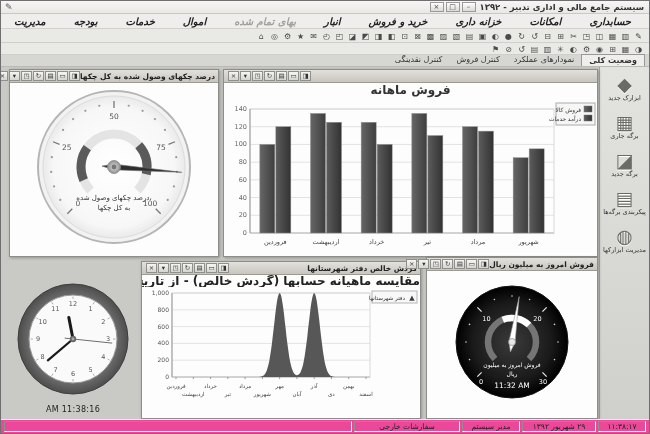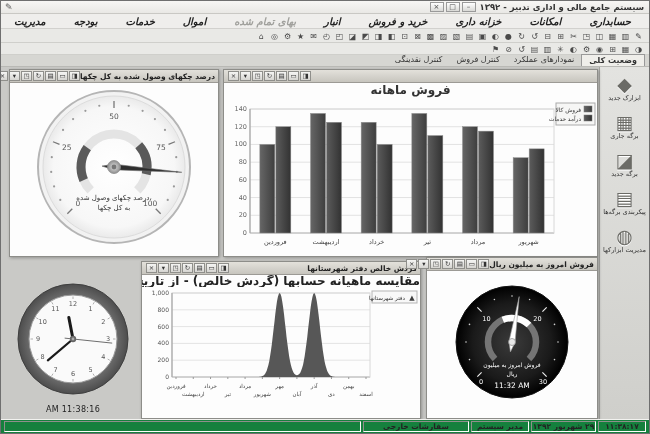--- a/index.html
+++ b/index.html
@@ -49,22 +49,22 @@
   .pbtns{display:flex;direction:ltr;}
   .pbtn{width:11px;height:10px;margin-left:1px;border:1px solid #8f8f8b;background:linear-gradient(#f5f5f3,#d6d5d1);
     font-size:6.5px;line-height:9px;text-align:center;color:#333;}
   .chart-title{font-size:12px;font-weight:bold;color:#333;text-align:center;height:14px;line-height:15px;}
   .chart-subtitle{font-size:12px;font-weight:bold;color:#222;text-align:center;height:12px;line-height:13px;
     direction:rtl;white-space:nowrap;overflow:hidden;}
   svg{display:block;direction:ltr;}
   #clock-widget{position:absolute;left:14px;top:214px;width:116px;text-align:center;}
   .clock-label{font-size:8px;color:#222;margin-top:8px;letter-spacing:.3px;}
   
-  .statusbar{height:14px;background:#15803d;border-top:1px solid #f2f2ef;display:flex;direction:ltr;
-    align-items:center;padding:1px 2px;flex:0 0 auto;font-weight:bold;}
+  .statusbar{height:14px;background:#ec4899;border-top:1px solid #f2f2ef;display:flex;direction:ltr;
+    align-items:center;padding:1px 2px;flex:0 0 auto;}
   .sseg{height:11px;border:1px solid;border-color:#8f8f8b #fcfcfa #fcfcfa #8f8f8b;font-size:7.5px;color:#222;
     display:flex;align-items:center;justify-content:center;direction:rtl;margin:0 1px;padding:0 4px;white-space:nowrap;}
   .sfill{flex:1;}
 </style>
 </head>
 <body>
 
 <div id="app">
 
   <div class="titlebar">
@@ -469,17 +469,17 @@
         </div>
       <div class="clock-label">11:38:16 AM</div>
     </div>
 
   </div>
 
   <div class="statusbar">
     <span class="sseg sfill"></span>
     <span class="sseg" style="width:106px;">سفارشات خارجی</span>
     <span class="sseg" style="width:58px;">مدیر سیستم</span>
-    <span class="sseg" style="width:65px;">۲۹ شهریور ۱۳۹۲</span>
+    <span class="sseg" style="width:74px;">۲۹ شهریور ۱۳۹۲</span>
     <span class="sseg" style="width:48px;">۱۱:۳۸:۱۷</span>
   </div>
 
 </div>
 
 </body></html>

